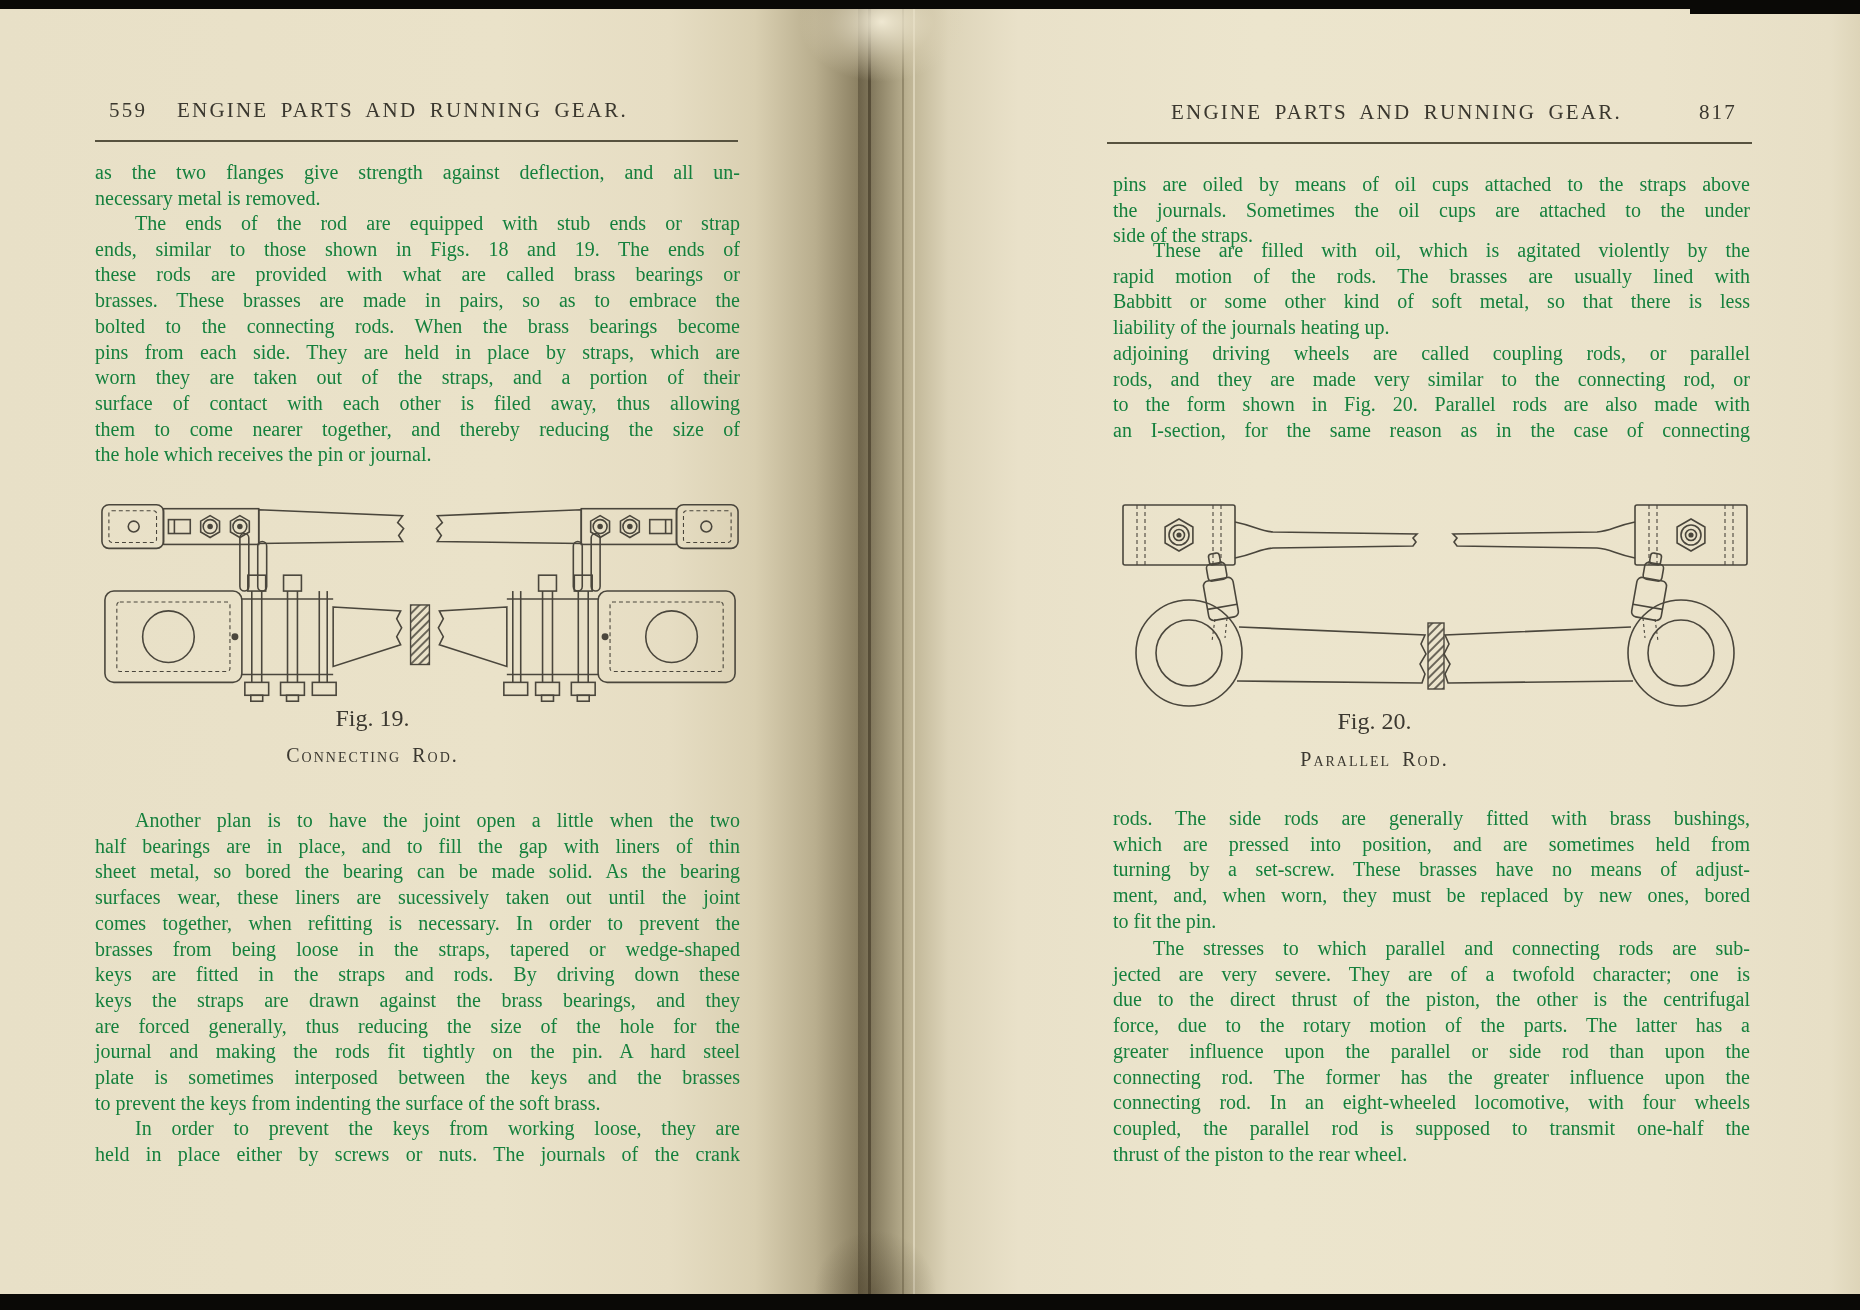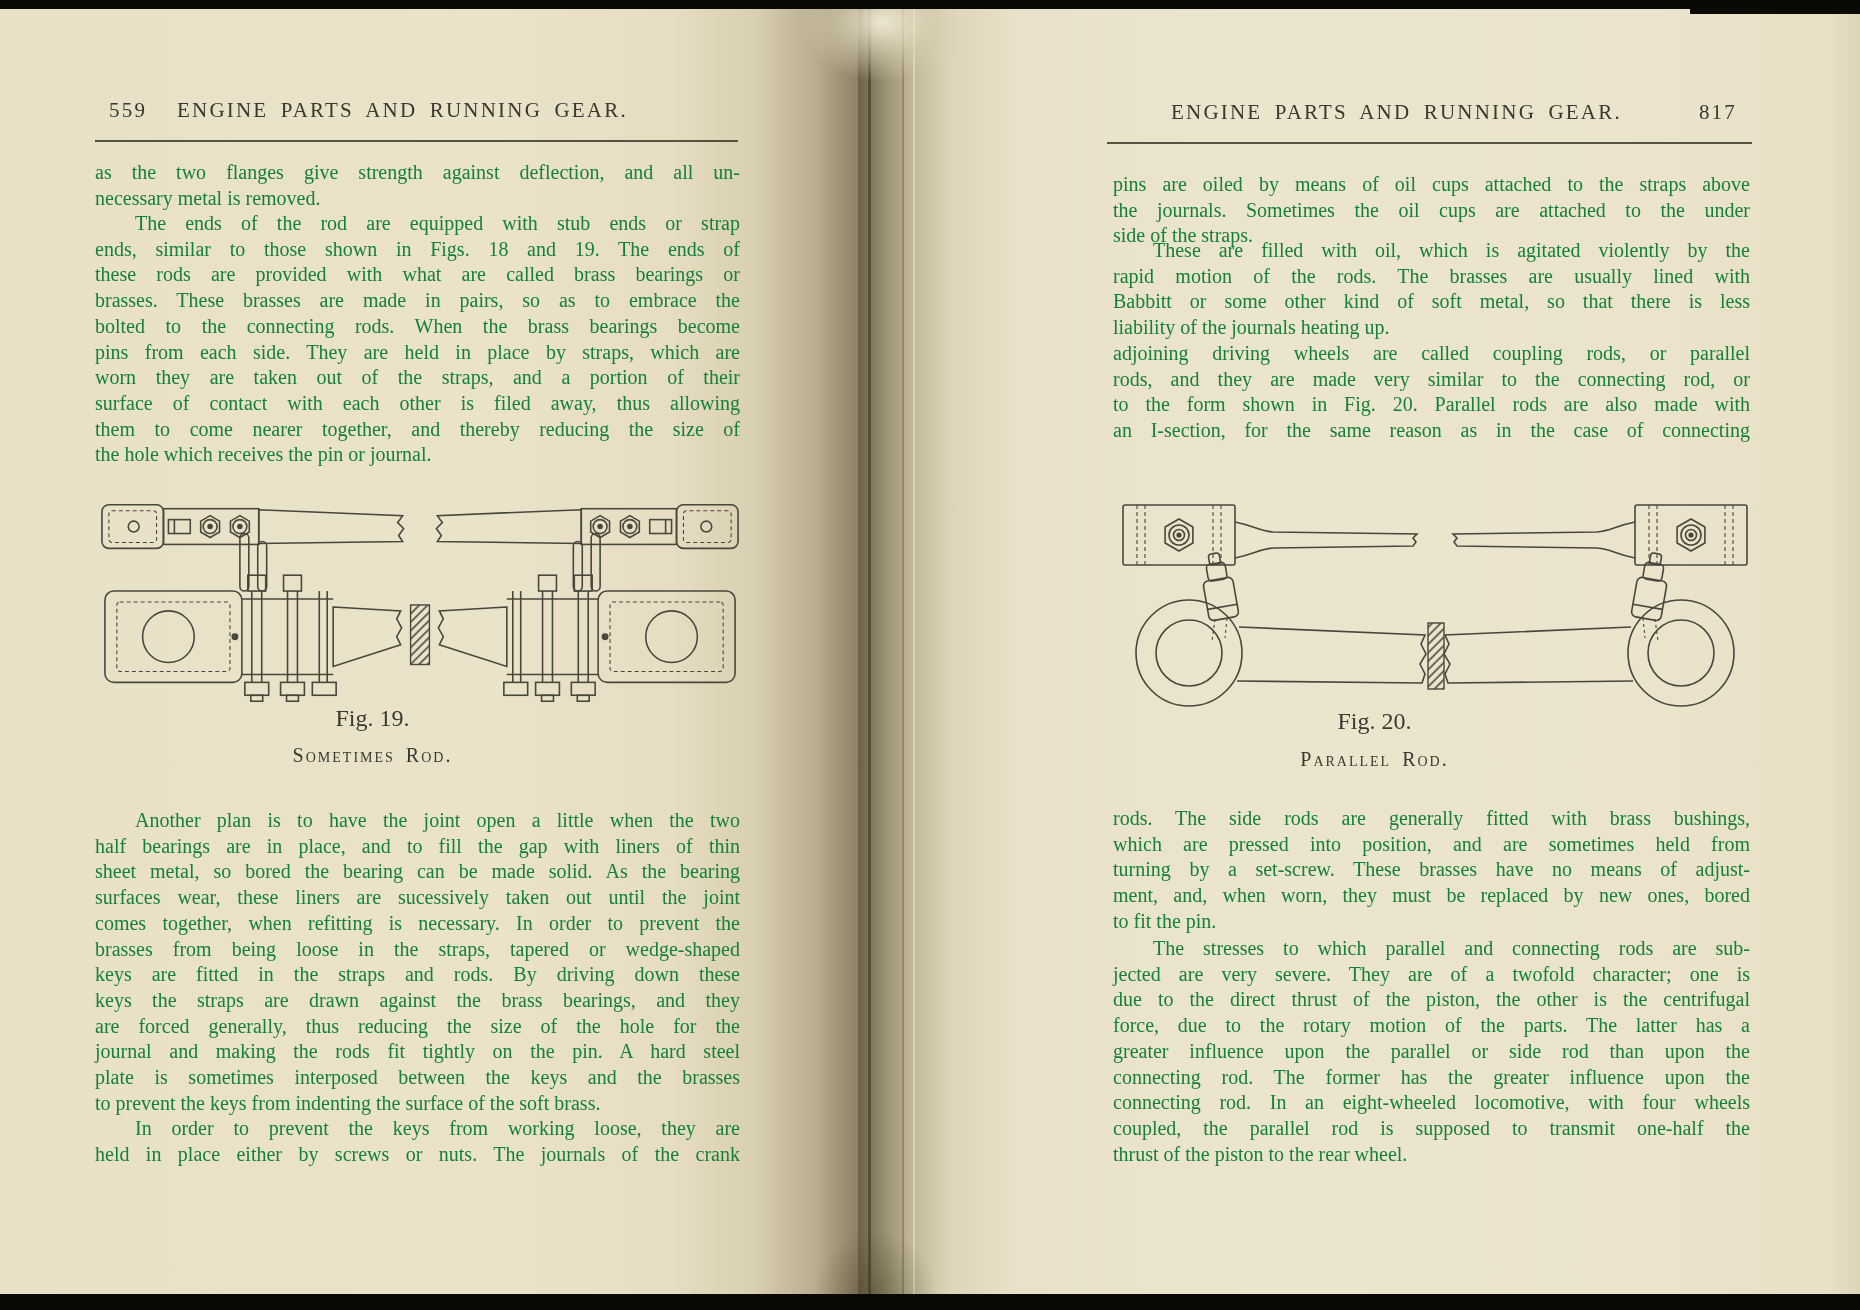--- a/index.html
+++ b/index.html
@@ -123,21 +123,21 @@
       </g>
     </defs>
     <use href="#t19"></use>
     <use href="#t19" transform="matrix(-1,0,0,1,655,0)"></use>
     <use href="#b19"></use>
     <use href="#b19" transform="matrix(-1,0,0,1,655,0)"></use>
     <rect x="318" y="110" width="19" height="60" fill="url(#h19)" stroke="#4a463c" stroke-width="1.4"></rect>
   </svg>
 
   <div class="fig-label" style="left:50px;top:705px;width:645px;">Fig. 19.</div>
-  <div class="fig-caption" style="left:50px;top:744px;width:645px;">Sometimes Rod.</div>
+  <div class="fig-caption" style="left:50px;top:744px;width:645px;">Connecting Rod.</div>
 
   <div class="para" style="left:95px;top:808px;">
       <div class="line indent">Another plan is to have the joint open a little when the two</div>
       <div class="line">half bearings are in place, and to fill the gap with liners of thin</div>
       <div class="line">sheet metal, so bored the bearing can be made solid. As the bearing</div>
       <div class="line">surfaces wear, these liners are sucessively taken out until the joint</div>
       <div class="line">comes together, when refitting is necessary. In order to prevent the</div>
       <div class="line">brasses from being loose in the straps, tapered or wedge-shaped</div>
       <div class="line">keys are fitted in the straps and rods. By driving down these</div>
       <div class="line">keys the straps are drawn against the brass bearings, and they</div>

